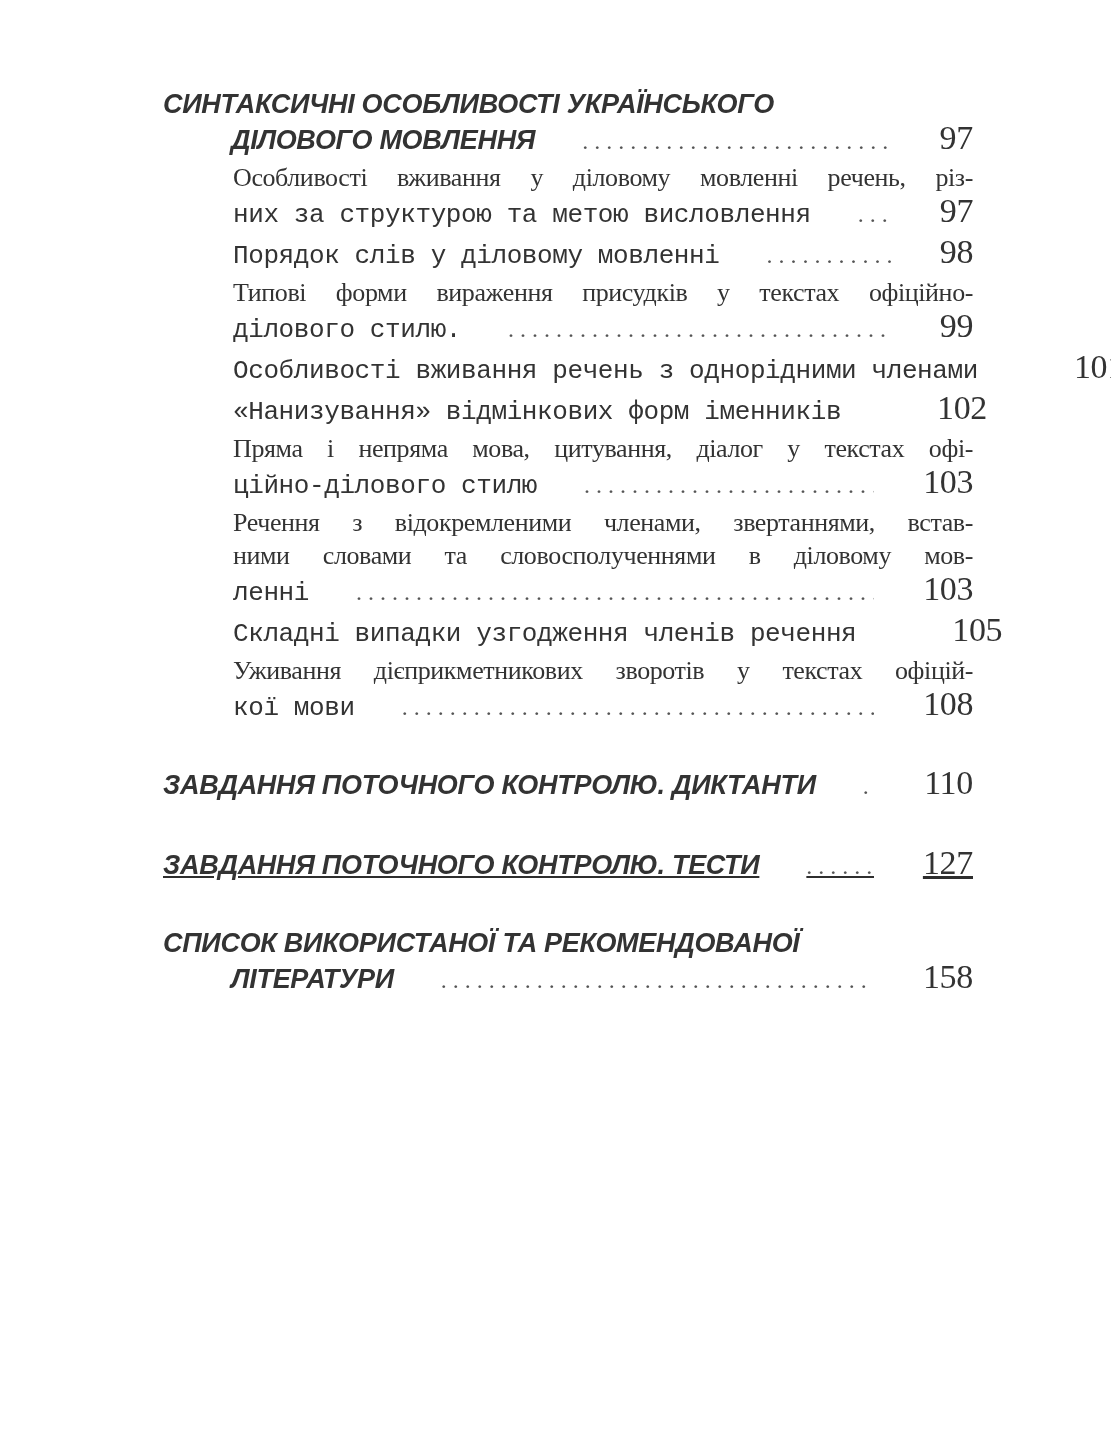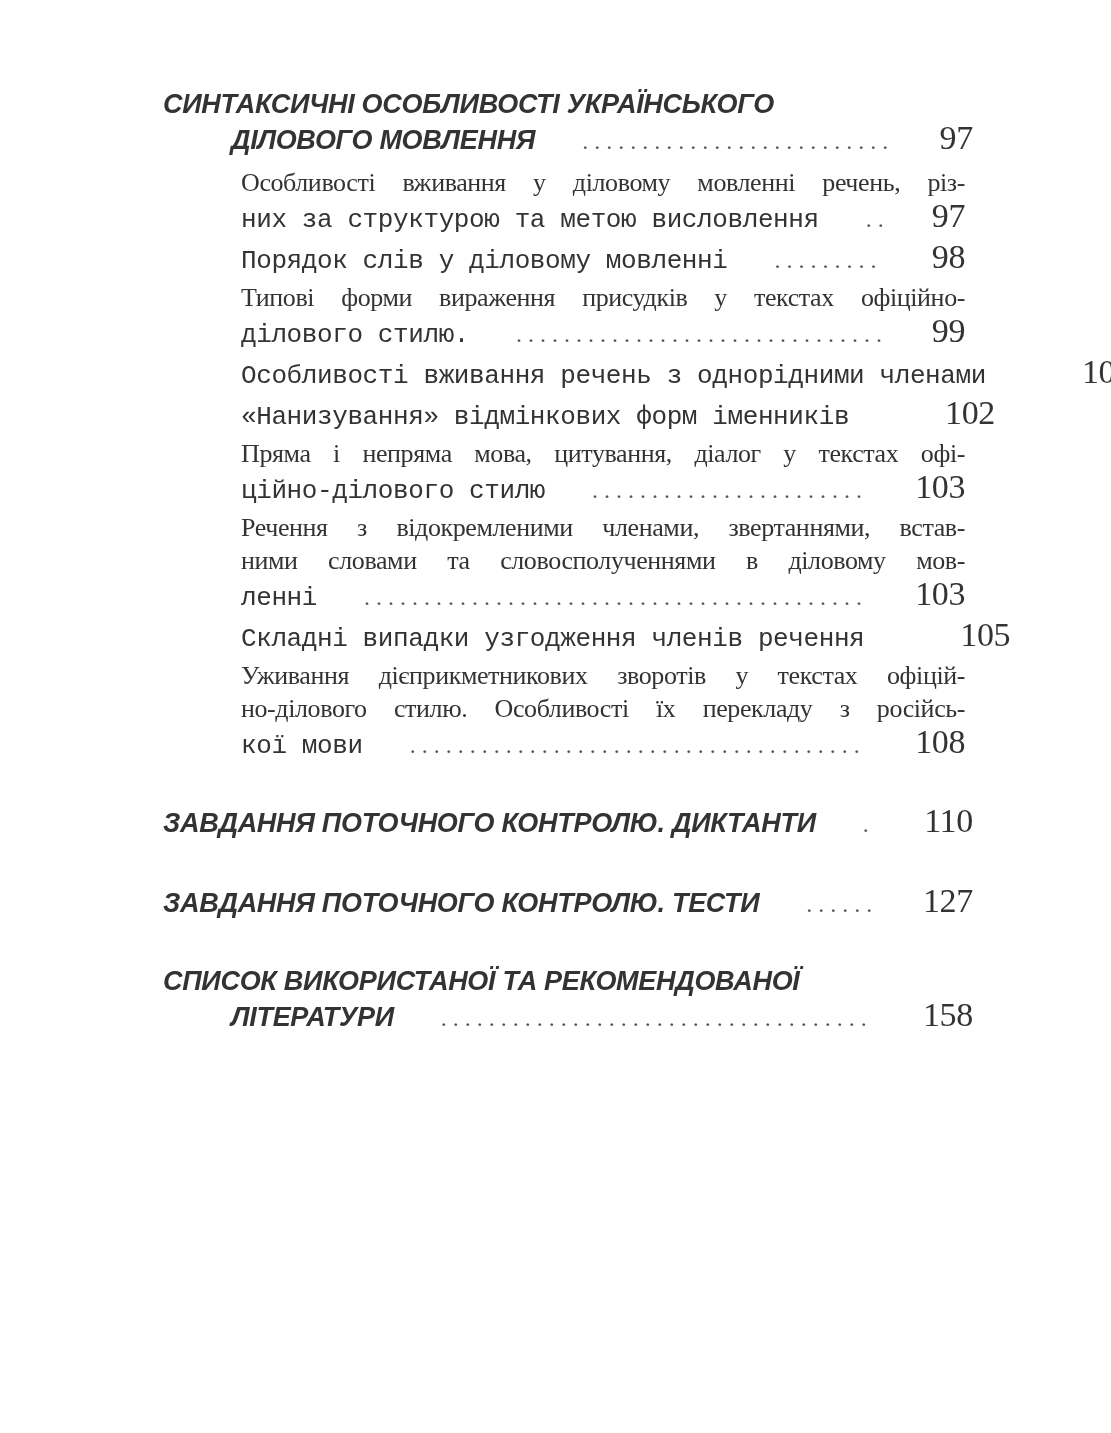--- a/index.html
+++ b/index.html
@@ -66,21 +66,21 @@
     }
     .leader-row .page-num {
       flex: 0 0 auto;
       font-family: "Liberation Serif", "DejaVu Serif", serif;
       font-style: normal;
       font-weight: normal;
       font-size: 34px;
       color: #333333;
     }
     .entries {
-      margin: 8px;
+      margin: 0;
       padding: 0 0 0 70px;
       list-style: none;
     }
     .entry {
       font-family: "Liberation Serif", "DejaVu Serif", serif;
       font-size: 26px;
       line-height: 33px;
       color: #333333;
       margin-top: 3px;
       letter-spacing: -0.4px;
@@ -90,21 +90,21 @@
       white-space: nowrap;
       text-align: justify;
       text-align-last: justify;
     }
     .entry .leader-row .label {
       letter-spacing: -0.4px;
       font-family: Liberation Mono, monospace;
     }
     .sec1 { }
     .sec2 { margin-top: 41px; }
-    .sec3 { margin-top: 43px; }
+    .sec3 { margin-top: 43px; text-decoration: underline; }
     .sec4 { margin-top: 44px; }
   </style>
 </head>
 <body>
 
 <div class="page">
 
   <div class="section sec1">
     <div class="section-heading">
       <span class="heading-line">СИНТАКСИЧНІ ОСОБЛИВОСТІ УКРАЇНСЬКОГО</span>
@@ -172,21 +172,20 @@
       </li>
       <li class="entry">
         <div class="leader-row">
           <span class="label">Складні випадки узгодження членів речення</span>
           <span class="dots"></span>
           <span class="page-num">105</span>
         </div>
       </li>
       <li class="entry">
         <span class="text-line">Уживання дієприкметникових зворотів у текстах офіцій-</span>
-        <span class="text-line">но-ділового стилю. Особливості їх перекладу з російсь-</span>
         <div class="leader-row">
           <span class="label">кої мови</span>
           <span class="dots"></span>
           <span class="page-num">108</span>
         </div>
       </li>
     </ul>
   </div>
 
   <div class="section sec2">

